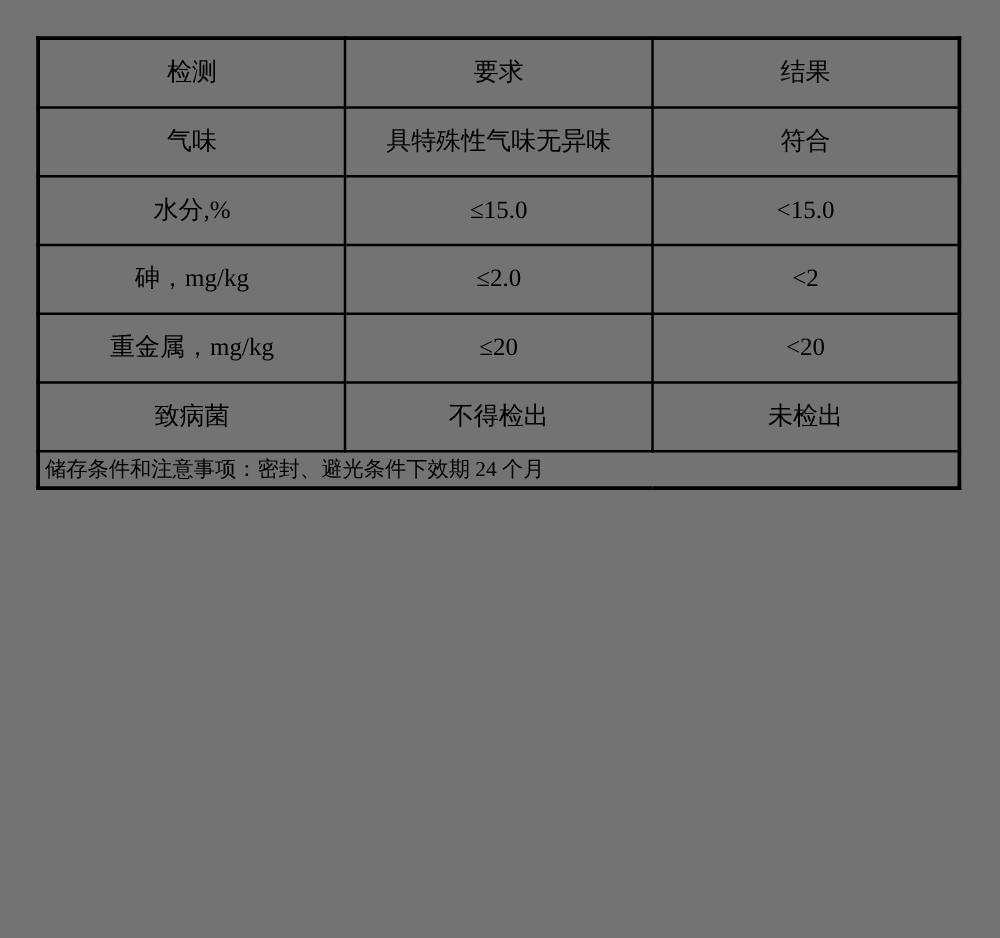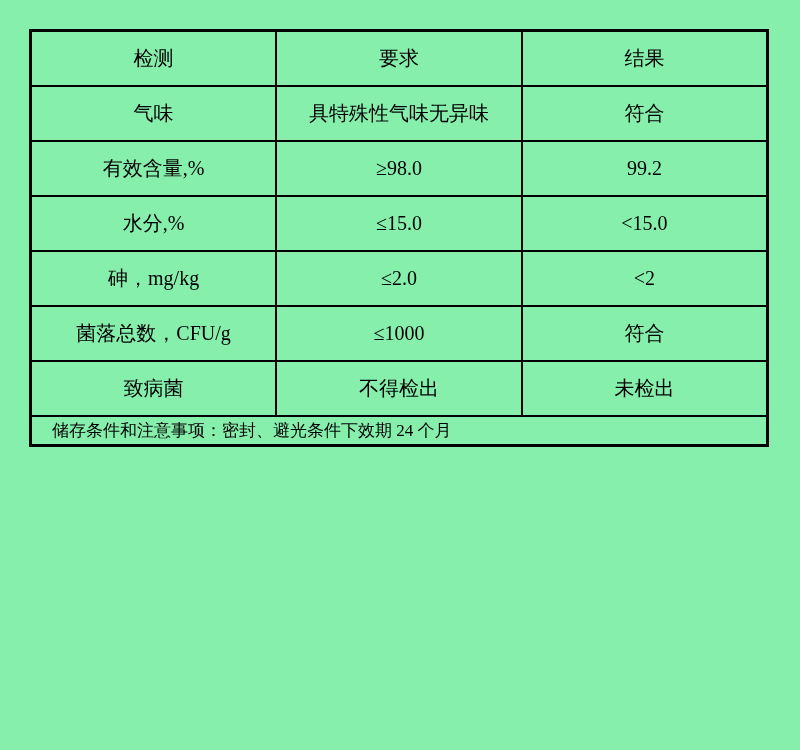--- a/index.html
+++ b/index.html
@@ -4,21 +4,21 @@
 <style>
   html, body {
     margin: 0;
     padding: 0;
     background: #ffffff;
   }
   .page {
     position: relative;
     width: 800px;
     height: 750px;
-    background: #86efac;
+    background: #737373;
     font-family: "Liberation Serif", "DejaVu Serif", serif;
     color: #000000;
   }
   table.spec-table {
     position: absolute;
     left: 29px;
     top: 29px;
     width: 740px;
     border-collapse: collapse;
     table-layout: fixed;
@@ -33,21 +33,21 @@
     line-height: 1;
     padding: 0;
     overflow: hidden;
     white-space: nowrap;
   }
   table.spec-table tr { height: 55px; }
   table.spec-table tr.footer-row { height: 30px; }
   table.spec-table tr.footer-row td {
     text-align: left;
     font-size: 17px;
-    padding-left: 20px;
+    padding-left: 4px;
   }
 </style>
 </head>
 <body>
 
 <div class="page">
   <table class="spec-table">
     <colgroup>
         <col>
         <col>
@@ -58,38 +58,33 @@
         <td>检测</td>
         <td>要求</td>
         <td>结果</td>
       </tr>
       <tr>
         <td>气味</td>
         <td>具特殊性气味无异味</td>
         <td>符合</td>
       </tr>
       <tr>
-        <td>有效含量,%</td>
-        <td>≥98.0</td>
-        <td>99.2</td>
-      </tr>
-      <tr>
         <td>水分,%</td>
         <td>≤15.0</td>
         <td>&lt;15.0</td>
       </tr>
       <tr>
         <td>砷，mg/kg</td>
         <td>≤2.0</td>
         <td>&lt;2</td>
       </tr>
       <tr>
-        <td>菌落总数，CFU/g</td>
-        <td>≤1000</td>
-        <td>符合</td>
+        <td>重金属，mg/kg</td>
+        <td>≤20</td>
+        <td>&lt;20</td>
       </tr>
       <tr>
         <td>致病菌</td>
         <td>不得检出</td>
         <td>未检出</td>
       </tr>
       <tr class="footer-row">
         <td colspan="3">储存条件和注意事项：密封、避光条件下效期 24 个月</td>
       </tr>
     </tbody>

